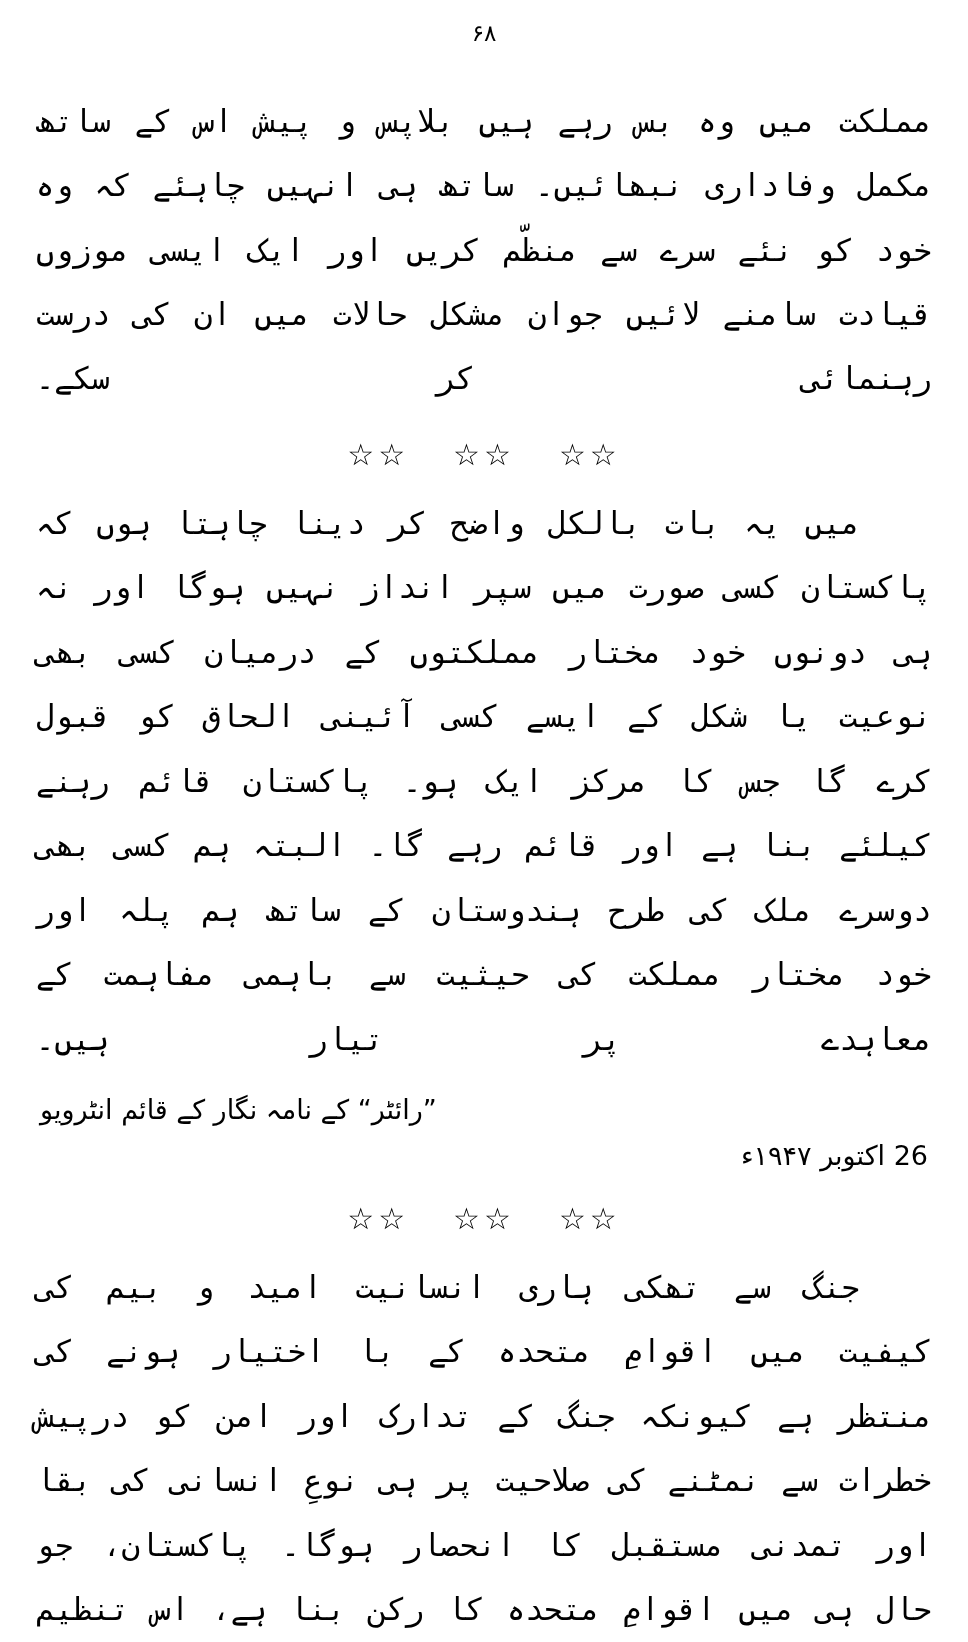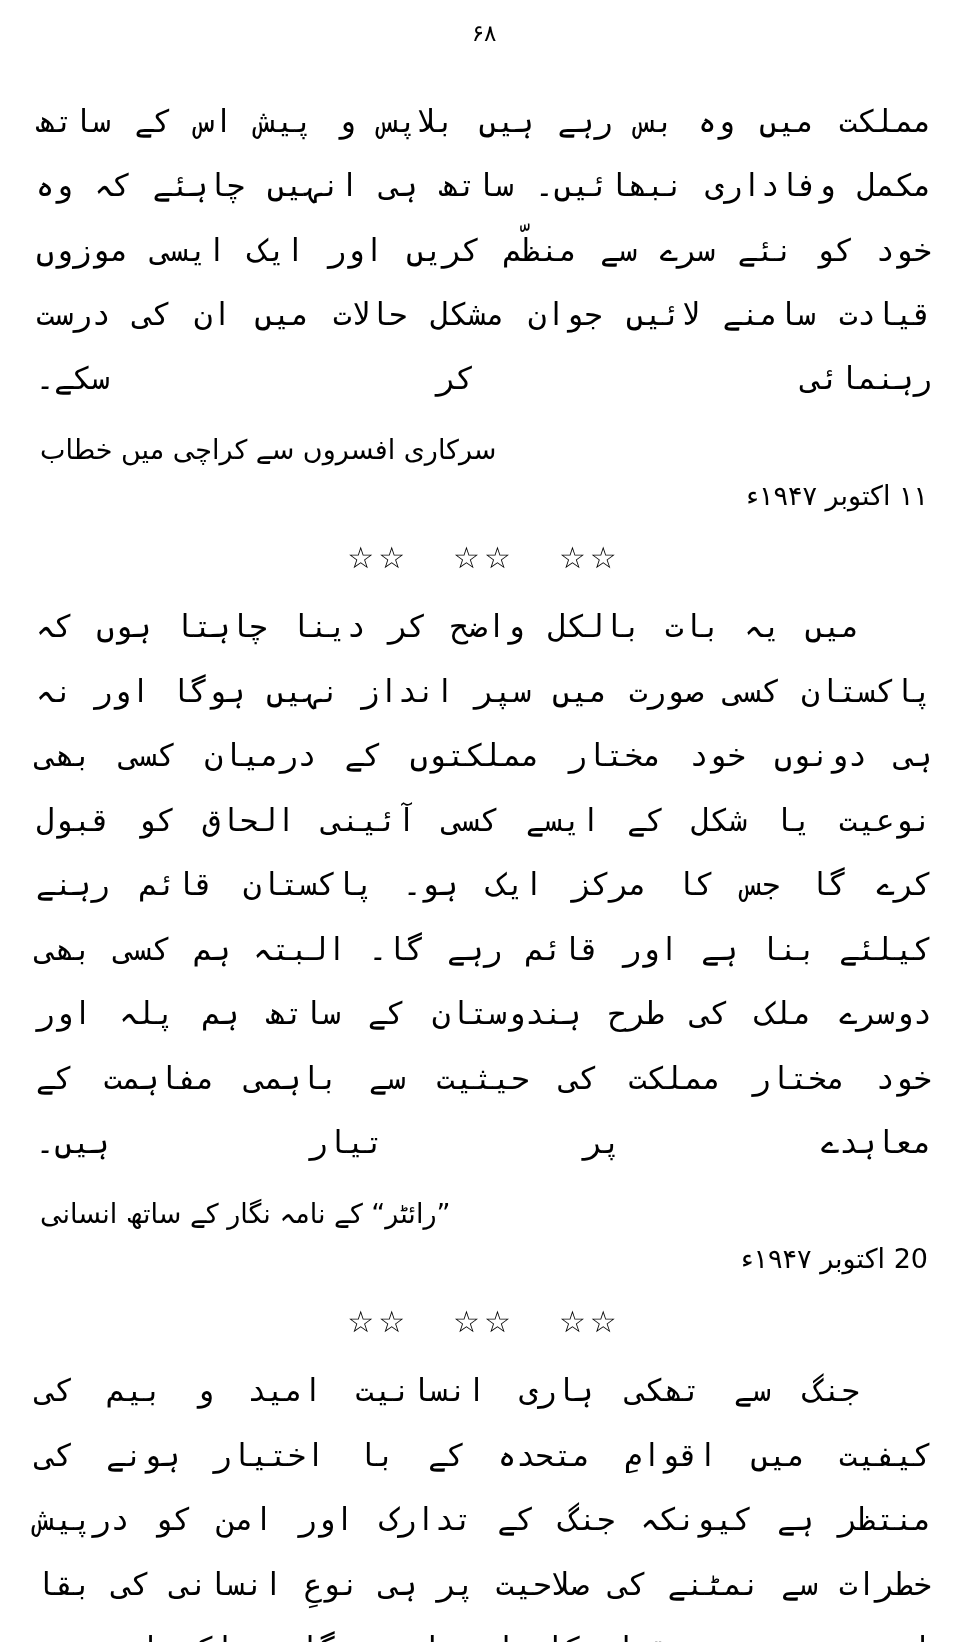--- a/index.html
+++ b/index.html
@@ -82,34 +82,30 @@
 <body>
 
 <div class="page">
 
   <div class="page-number">۶۸</div>
 
   <div class="content">
 
     <p class="para">مملکت میں وہ بس رہے ہیں بلاپس و پیش اس کے ساتھ مکمل وفاداری نبھائیں۔ ساتھ ہی انہیں چاہئے کہ وہ خود کو نئے سرے سے منظّم کریں اور ایک ایسی موزوں قیادت سامنے لائیں جوان مشکل حالات میں ان کی درست رہنمائی کر سکے۔</p>
 
-    <div class="attrib">
-      <span class="attrib-source">سرکاری افسروں سے کراچی میں خطاب</span>
-      <span class="attrib-date">۱۱ اکتوبر ۱۹۴۷ء</span>
-    </div>
 
     <div class="stars">
       <span class="grp">☆☆</span><span class="grp">☆☆</span><span class="grp">☆☆</span>
     </div>
 
     <p class="para indent-first">میں یہ بات بالکل واضح کر دینا چاہتا ہوں کہ پاکستان کسی صورت میں سپر انداز نہیں ہوگا اور نہ ہی دونوں خود مختار مملکتوں کے درمیان کسی بھی نوعیت یا شکل کے ایسے کسی آئینی الحاق کو قبول کرے گا جس کا مرکز ایک ہو۔ پاکستان قائم رہنے کیلئے بنا ہے اور قائم رہے گا۔ البتہ ہم کسی بھی دوسرے ملک کی طرح ہندوستان کے ساتھ ہم پلہ اور خود مختار مملکت کی حیثیت سے باہمی مفاہمت کے معاہدے پر تیار ہیں۔</p>
 
     <div class="attrib">
-      <span class="attrib-source">”رائٹر“ کے نامہ نگار کے ساتھ انسانی</span>
-      <span class="attrib-date">20 اکتوبر ۱۹۴۷ء</span>
+      <span class="attrib-source">”رائٹر“ کے نامہ نگار کے قائم انٹرویو</span>
+      <span class="attrib-date">26 اکتوبر ۱۹۴۷ء</span>
     </div>
 
     <div class="stars">
       <span class="grp">☆☆</span><span class="grp">☆☆</span><span class="grp">☆☆</span>
     </div>
 
     <p class="para indent-first">جنگ سے تھکی ہاری انسانیت امید و بیم کی کیفیت میں اقوامِ متحدہ کے با اختیار ہونے کی منتظر ہے کیونکہ جنگ کے تدارک اور امن کو درپیش خطرات سے نمٹنے کی صلاحیت پر ہی نوعِ انسانی کی بقا اور تمدنی مستقبل کا انحصار ہوگا۔ پاکستان، جو حال ہی میں اقوامِ متحدہ کا رکن بنا ہے، اس تنظیم کو مضبوط کرنے اور اس کے</p>
 
   </div>
 </div>

